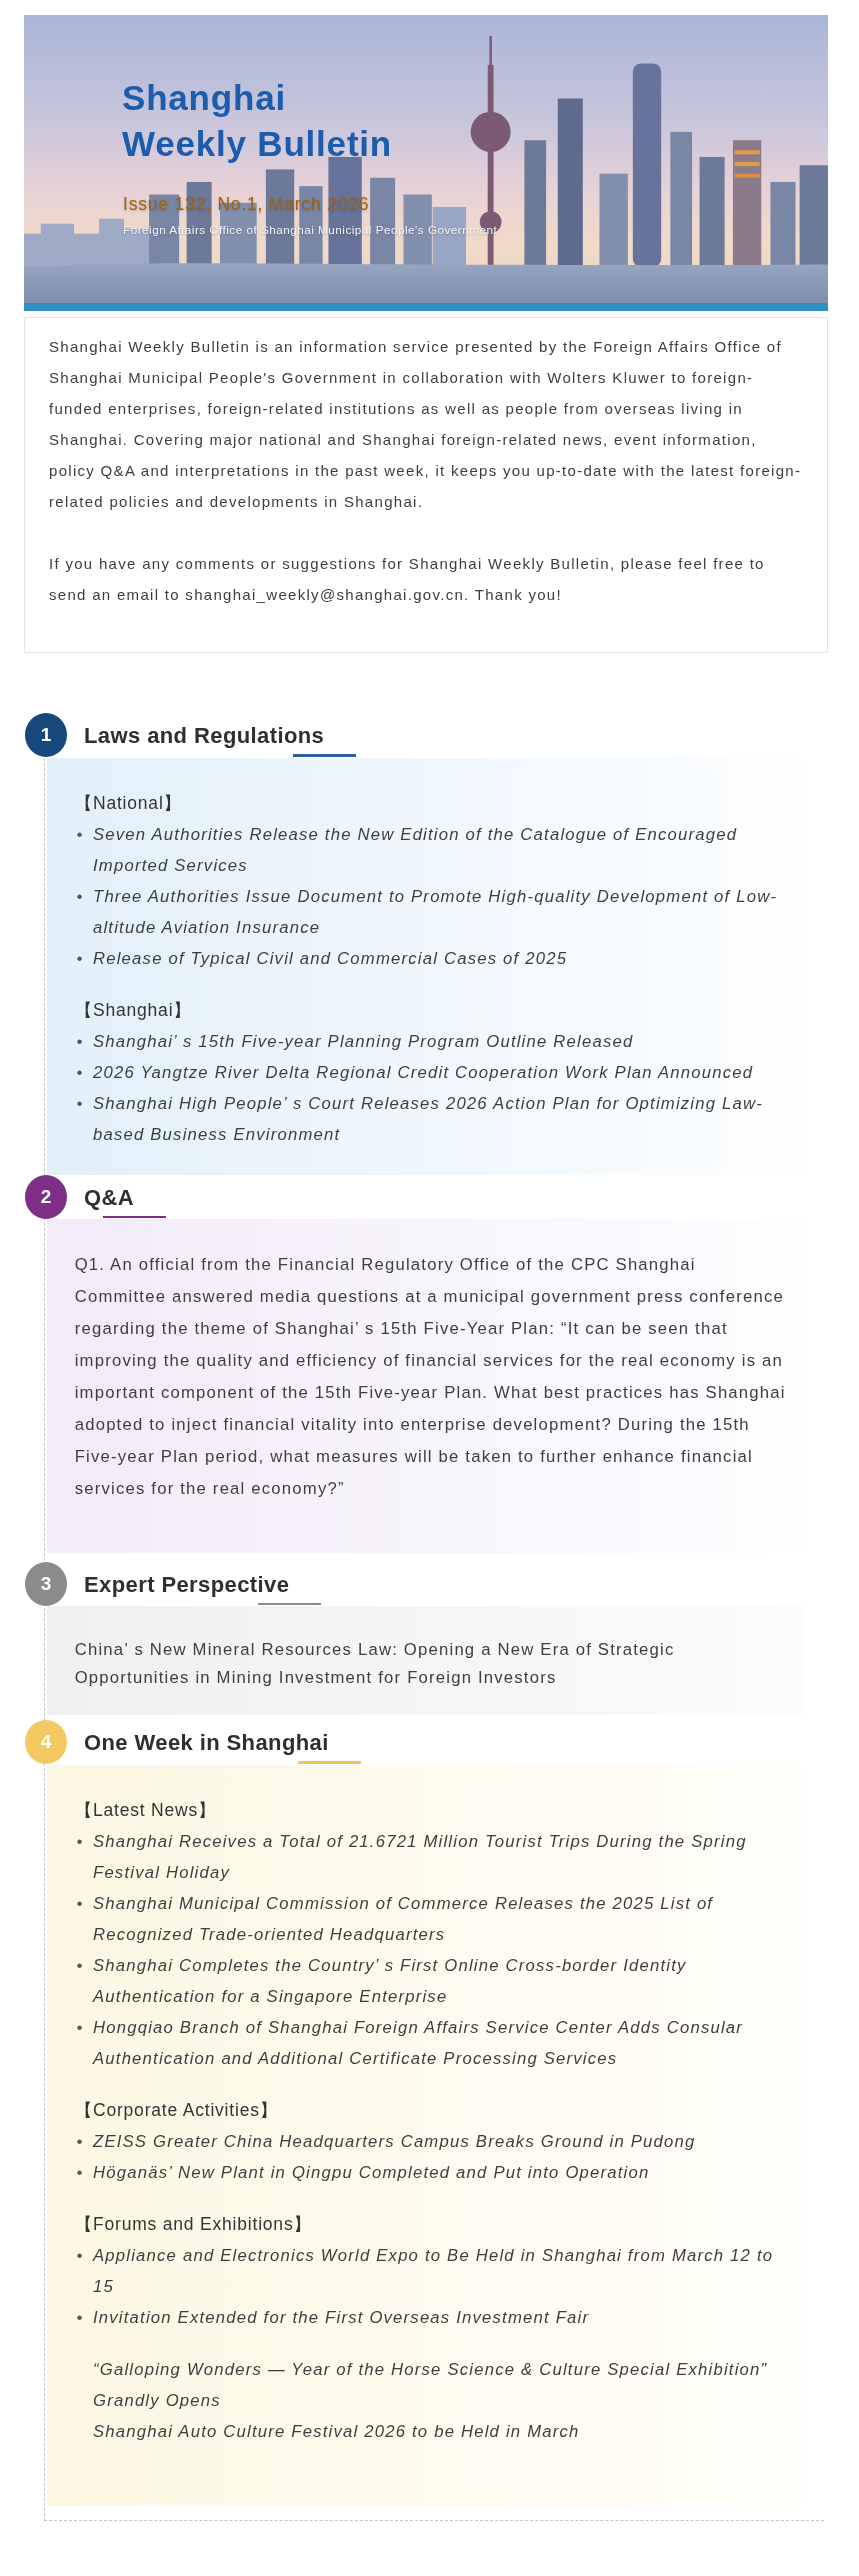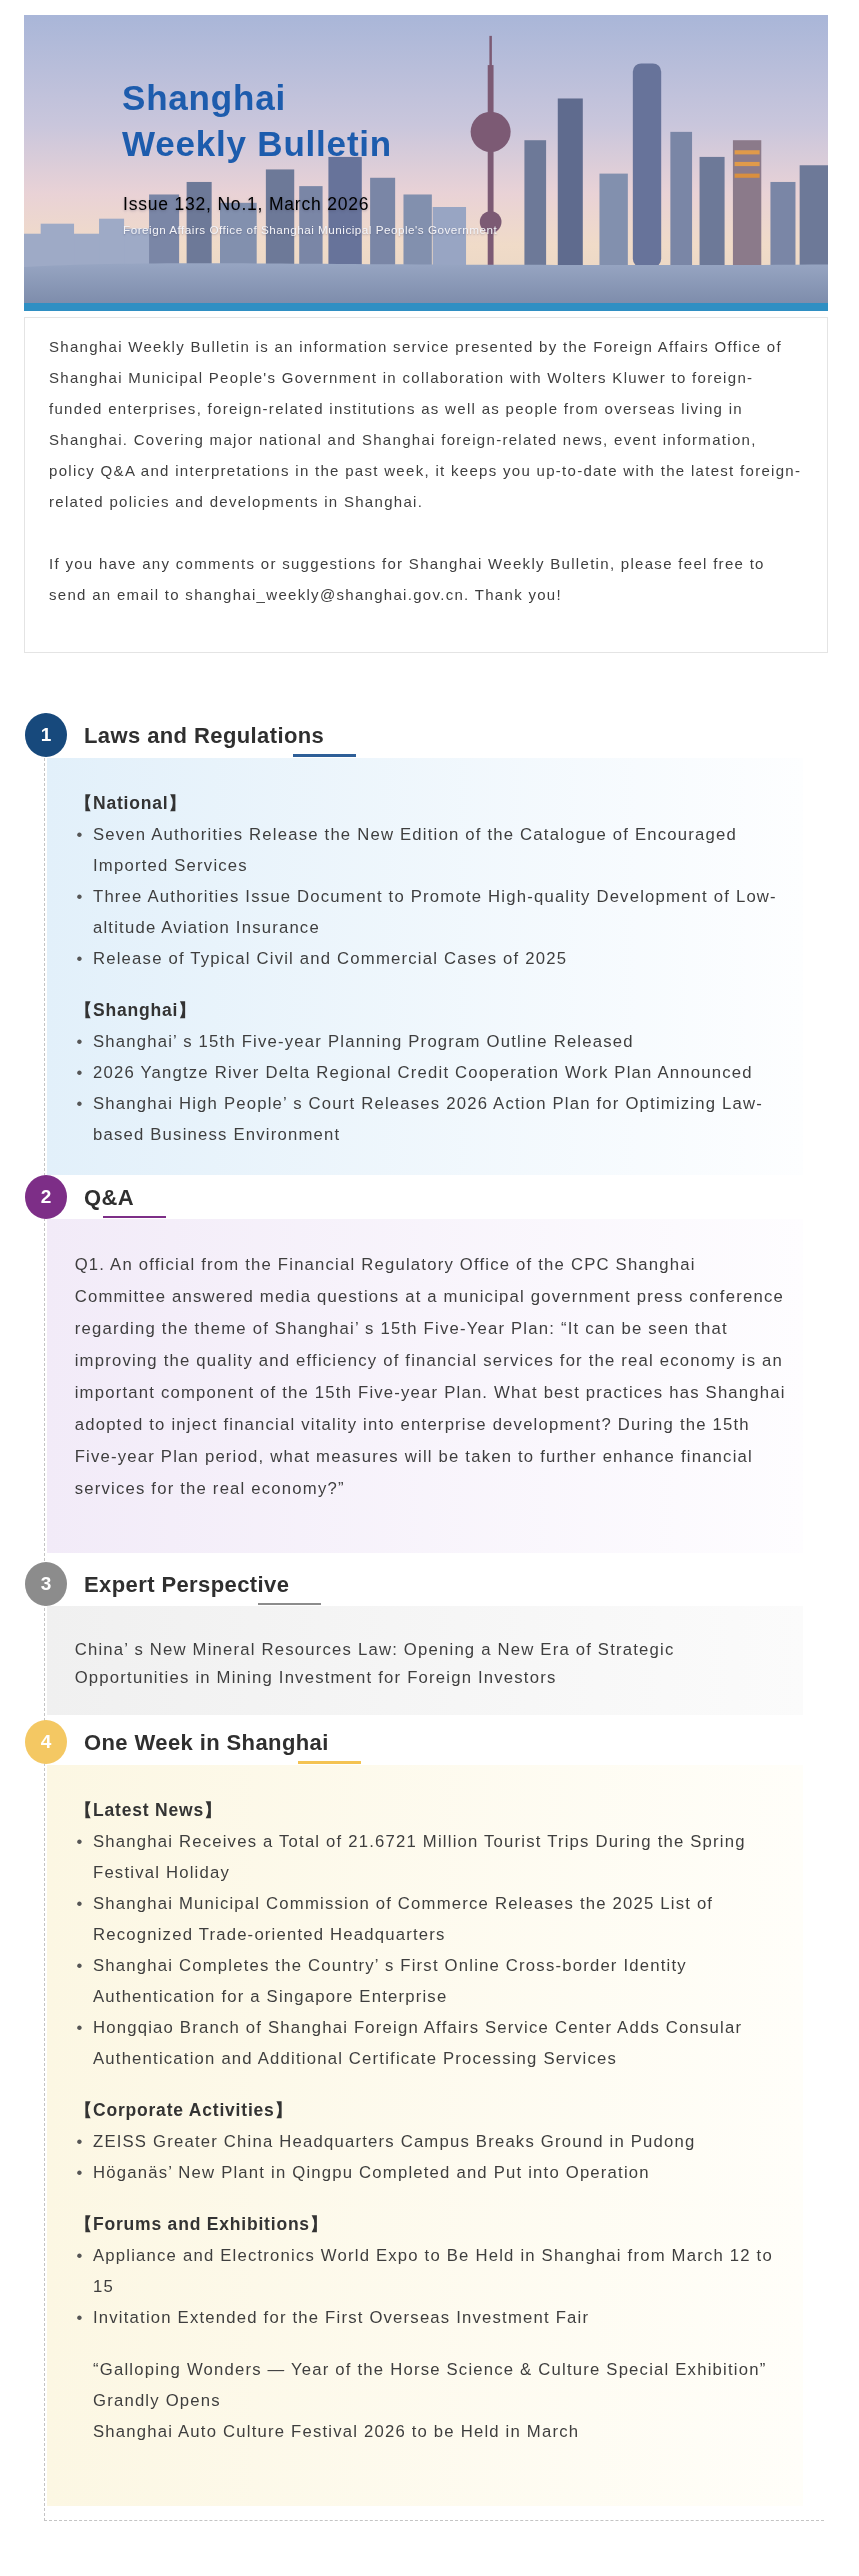--- a/index.html
+++ b/index.html
@@ -5,21 +5,21 @@
   html,body{margin:0;padding:0;background:#ffffff;}
   body{font-family:"Liberation Sans", sans-serif; -webkit-font-smoothing:antialiased;}
   .page{position:relative;width:860px;height:2576px;background:#ffffff;overflow:hidden;}
 
   
   .hero{position:absolute;left:24px;top:15px;width:804px;height:328px;}
   .hero .sky{position:absolute;left:0;top:0;width:804px;height:288px;display:block;}
   .hero-bar{position:absolute;left:0;top:288px;width:804px;height:7.5px;background:#2f8fc3;}
   .hero-title{position:absolute;left:98px;top:60px;font-size:35px;line-height:46px;font-weight:bold;
               color:#1d5cad;letter-spacing:0.8px;}
-  .hero-issue{position:absolute;left:99px;top:179px;font-size:17.5px;letter-spacing:0.8px;color:#000000;
+  .hero-issue{position:absolute;left:99px;top:179px;font-size:17.5px;letter-spacing:0.8px;color:#a16207;
               text-shadow:0 0.8px 2.5px rgba(60,60,90,.35);}
   .hero-office{position:absolute;left:99px;top:208px;font-size:11.7px;letter-spacing:0.5px;color:#f4f4f8;
               text-shadow:0 0.8px 1.7px rgba(60,60,90,.35);}
 
   
   .intro{position:absolute;left:24px;top:317px;width:804px;min-height:336px;box-sizing:border-box;
          background:#ffffff;border:0.8px solid #e4e4e4;padding:13.3px 25px 15px 24px;}
   .intro p{margin:0;font-size:15px;line-height:31px;letter-spacing:1.3px;color:#3e3e3e;}
   .intro p + p{margin-top:31px;}
 
@@ -41,24 +41,24 @@
        background:linear-gradient(90deg,var(--bg1,#eef4fa),var(--bg2,#fdfeff));}
   .section:nth-child(1) .box{min-height:417px;}
   .section:nth-child(2) .box{min-height:334px;}
   .section:nth-child(3) .box{min-height:108px;}
   .section:nth-child(4) .box{min-height:741px;}
 
   .box-para{margin:0;font-size:16.7px;line-height:32px;letter-spacing:1.2px;color:#3e3e3e;}
   .section:nth-child(3) .box-para{line-height:28px;}
 
   .group + .group{margin-top:21px;}
-  .group-heading{margin:0;font-size:17.5px;font-weight:bold;letter-spacing:0.8px;color:#333333;line-height:31px;}
+  .group-heading{margin:0;font-size:17.5px;font-weight:normal;letter-spacing:0.8px;color:#333333;line-height:31px;}
   .news-list{margin:0;padding:0;list-style:none;}
   .news-item{position:relative;padding-left:18.3px;font-size:16.7px;line-height:31px;
-             letter-spacing:1.2px;color:#3e3e3e;}
+             letter-spacing:1.2px;color:#3e3e3e;font-style:italic;}
   .news-item::before{content:"\2022";position:absolute;left:1.7px;top:0;color:#555555;}
   .news-list.plain .news-item::before{content:none;}
 </style>
 </head>
 <body>
 
 <div class="page">
 
   <header class="hero">
     <svg class="sky" viewBox="0 0 964 345" preserveAspectRatio="none">

